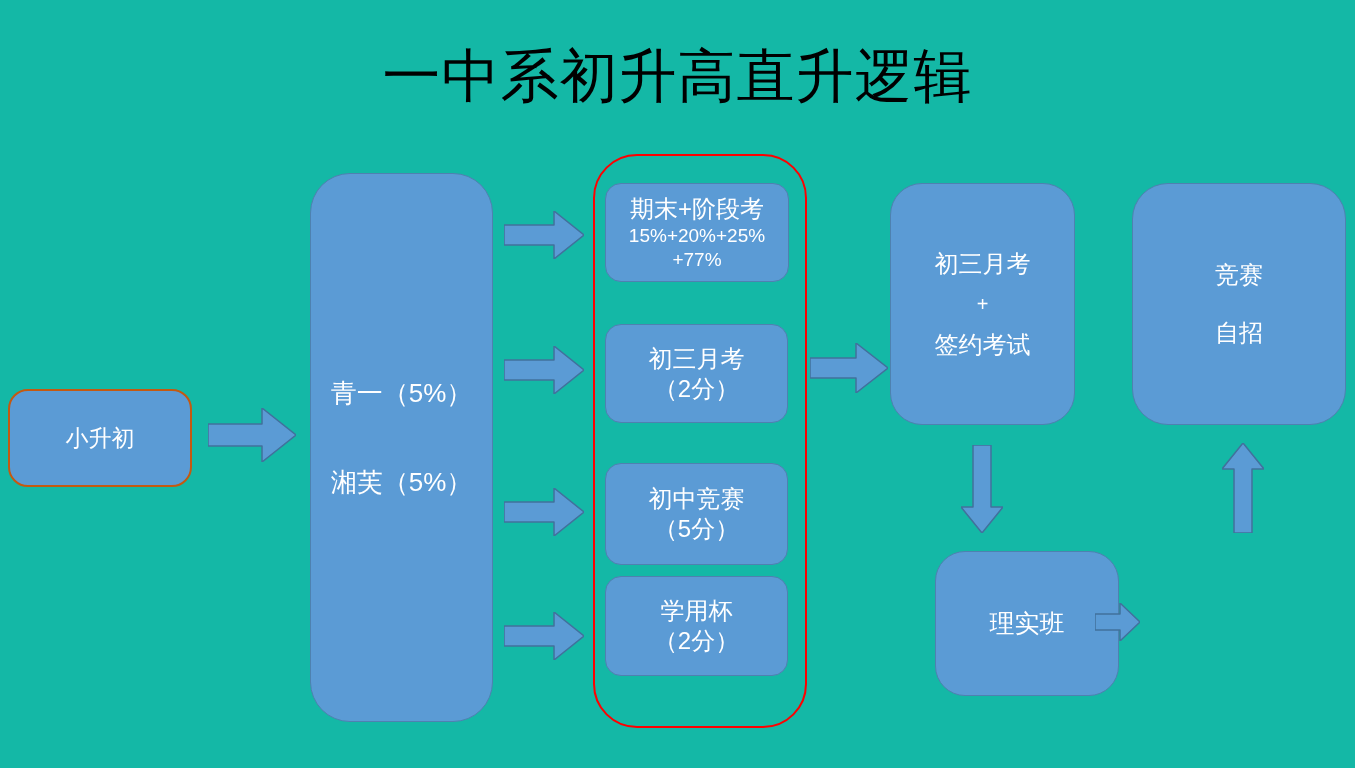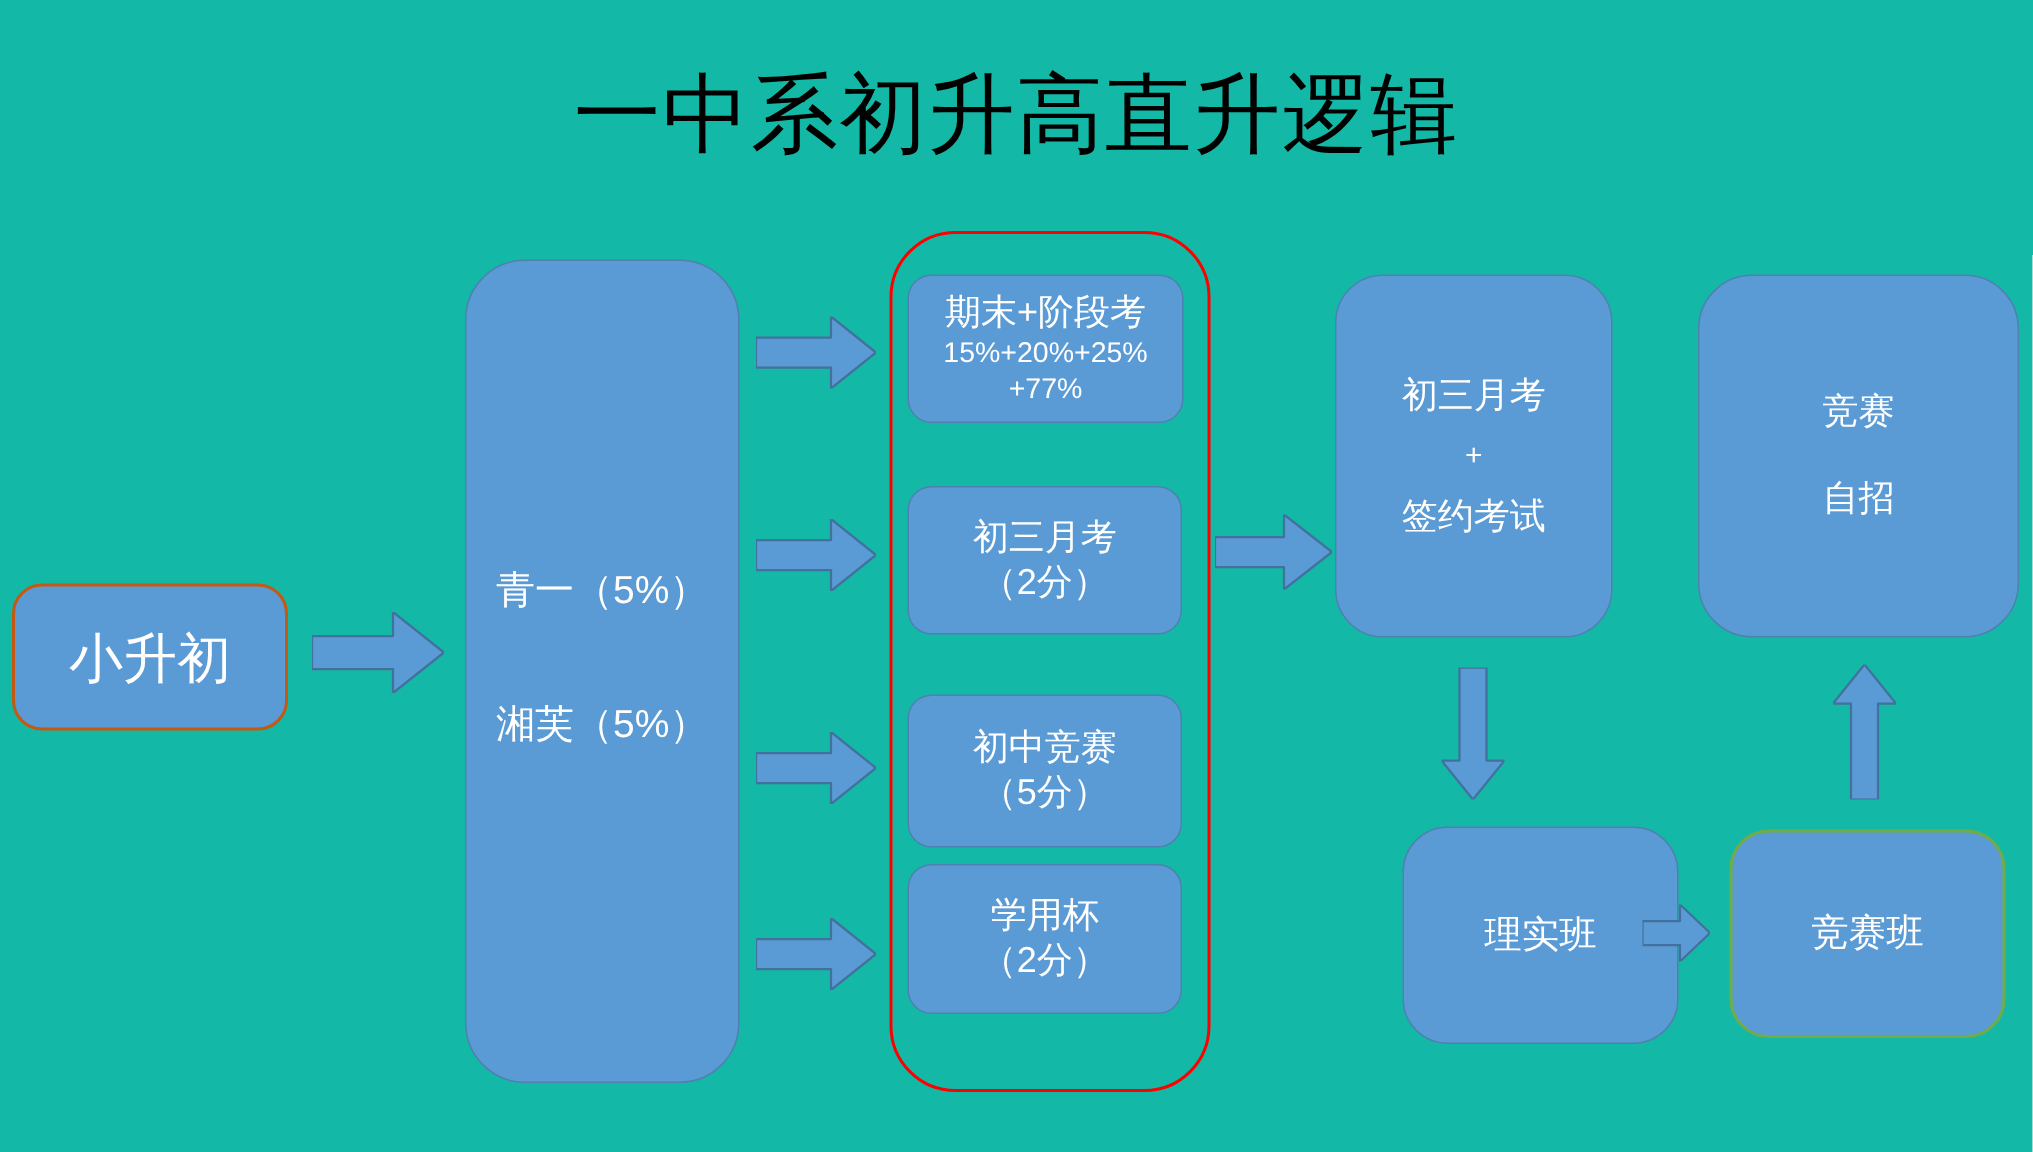--- a/index.html
+++ b/index.html
@@ -49,21 +49,21 @@
     line-height: 1.25;
   }
 
   .node .tline { display: block; }
 
   
   .node-start {
     left: 8px; top: 389px; width: 184px; height: 98px;
     border-radius: 20px;
     border: 2px solid var(--start-node-border);
-    font-size: 36px;
+    font-size: 23px;
   }
 
   
   .node-middle {
     left: 310px; top: 173px; width: 183px; height: 549px;
     border-radius: 40px;
     font-size: 26px;
     gap: 56px;
   }
   .node-middle .inner { transform: translateY(-10px); display: flex; flex-direction: column; gap: 56px; }
@@ -229,23 +229,20 @@
   <div class="node node-lishi">
     <span class="tline">理实班</span>
   </div>
 
   <div class="arrow arrow-small">
     <svg width="45" height="38" viewBox="0 0 45 38">
       <polygon points="0,11 25,11 25,0 45,19 25,38 25,27 0,27"></polygon>
     </svg>
   </div>
 
-  <div class="node node-competition">
-    <span class="tline">竞赛班</span>
-  </div>
 
   <div class="arrow arrow-up">
     <svg width="42" height="90" viewBox="0 0 42 90">
       <polygon points="21,0 42,26 30,26 30,90 12,90 12,26 0,26"></polygon>
     </svg>
   </div>
 
 </div>
 
 </body></html>

